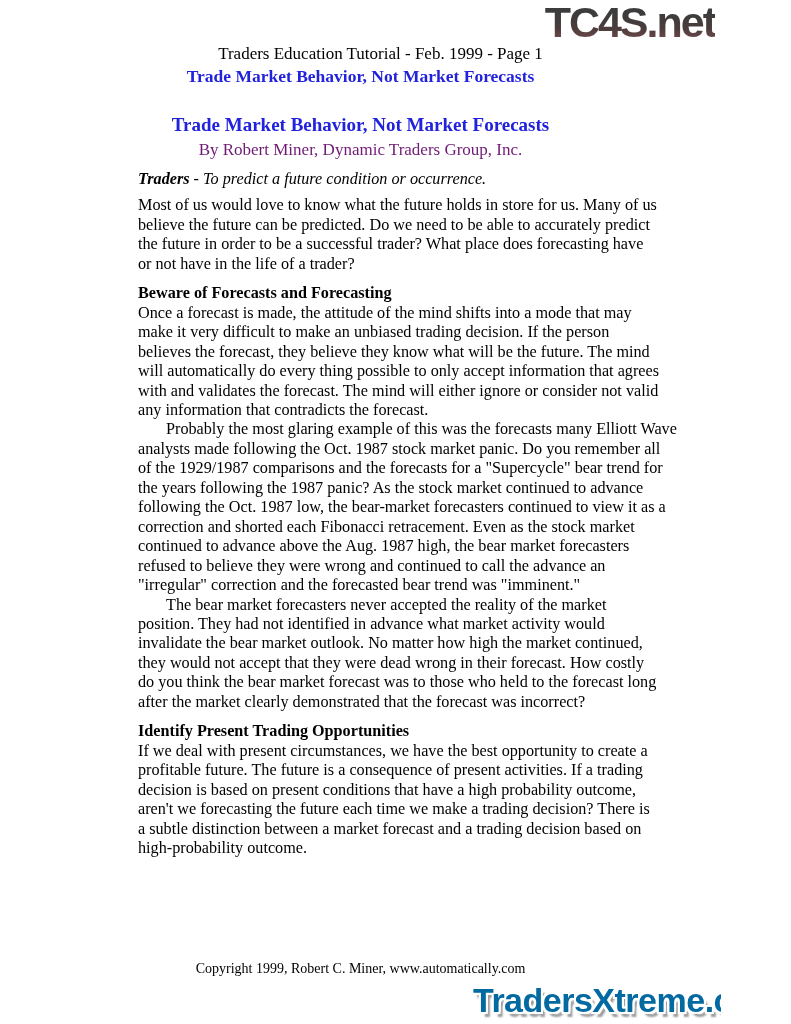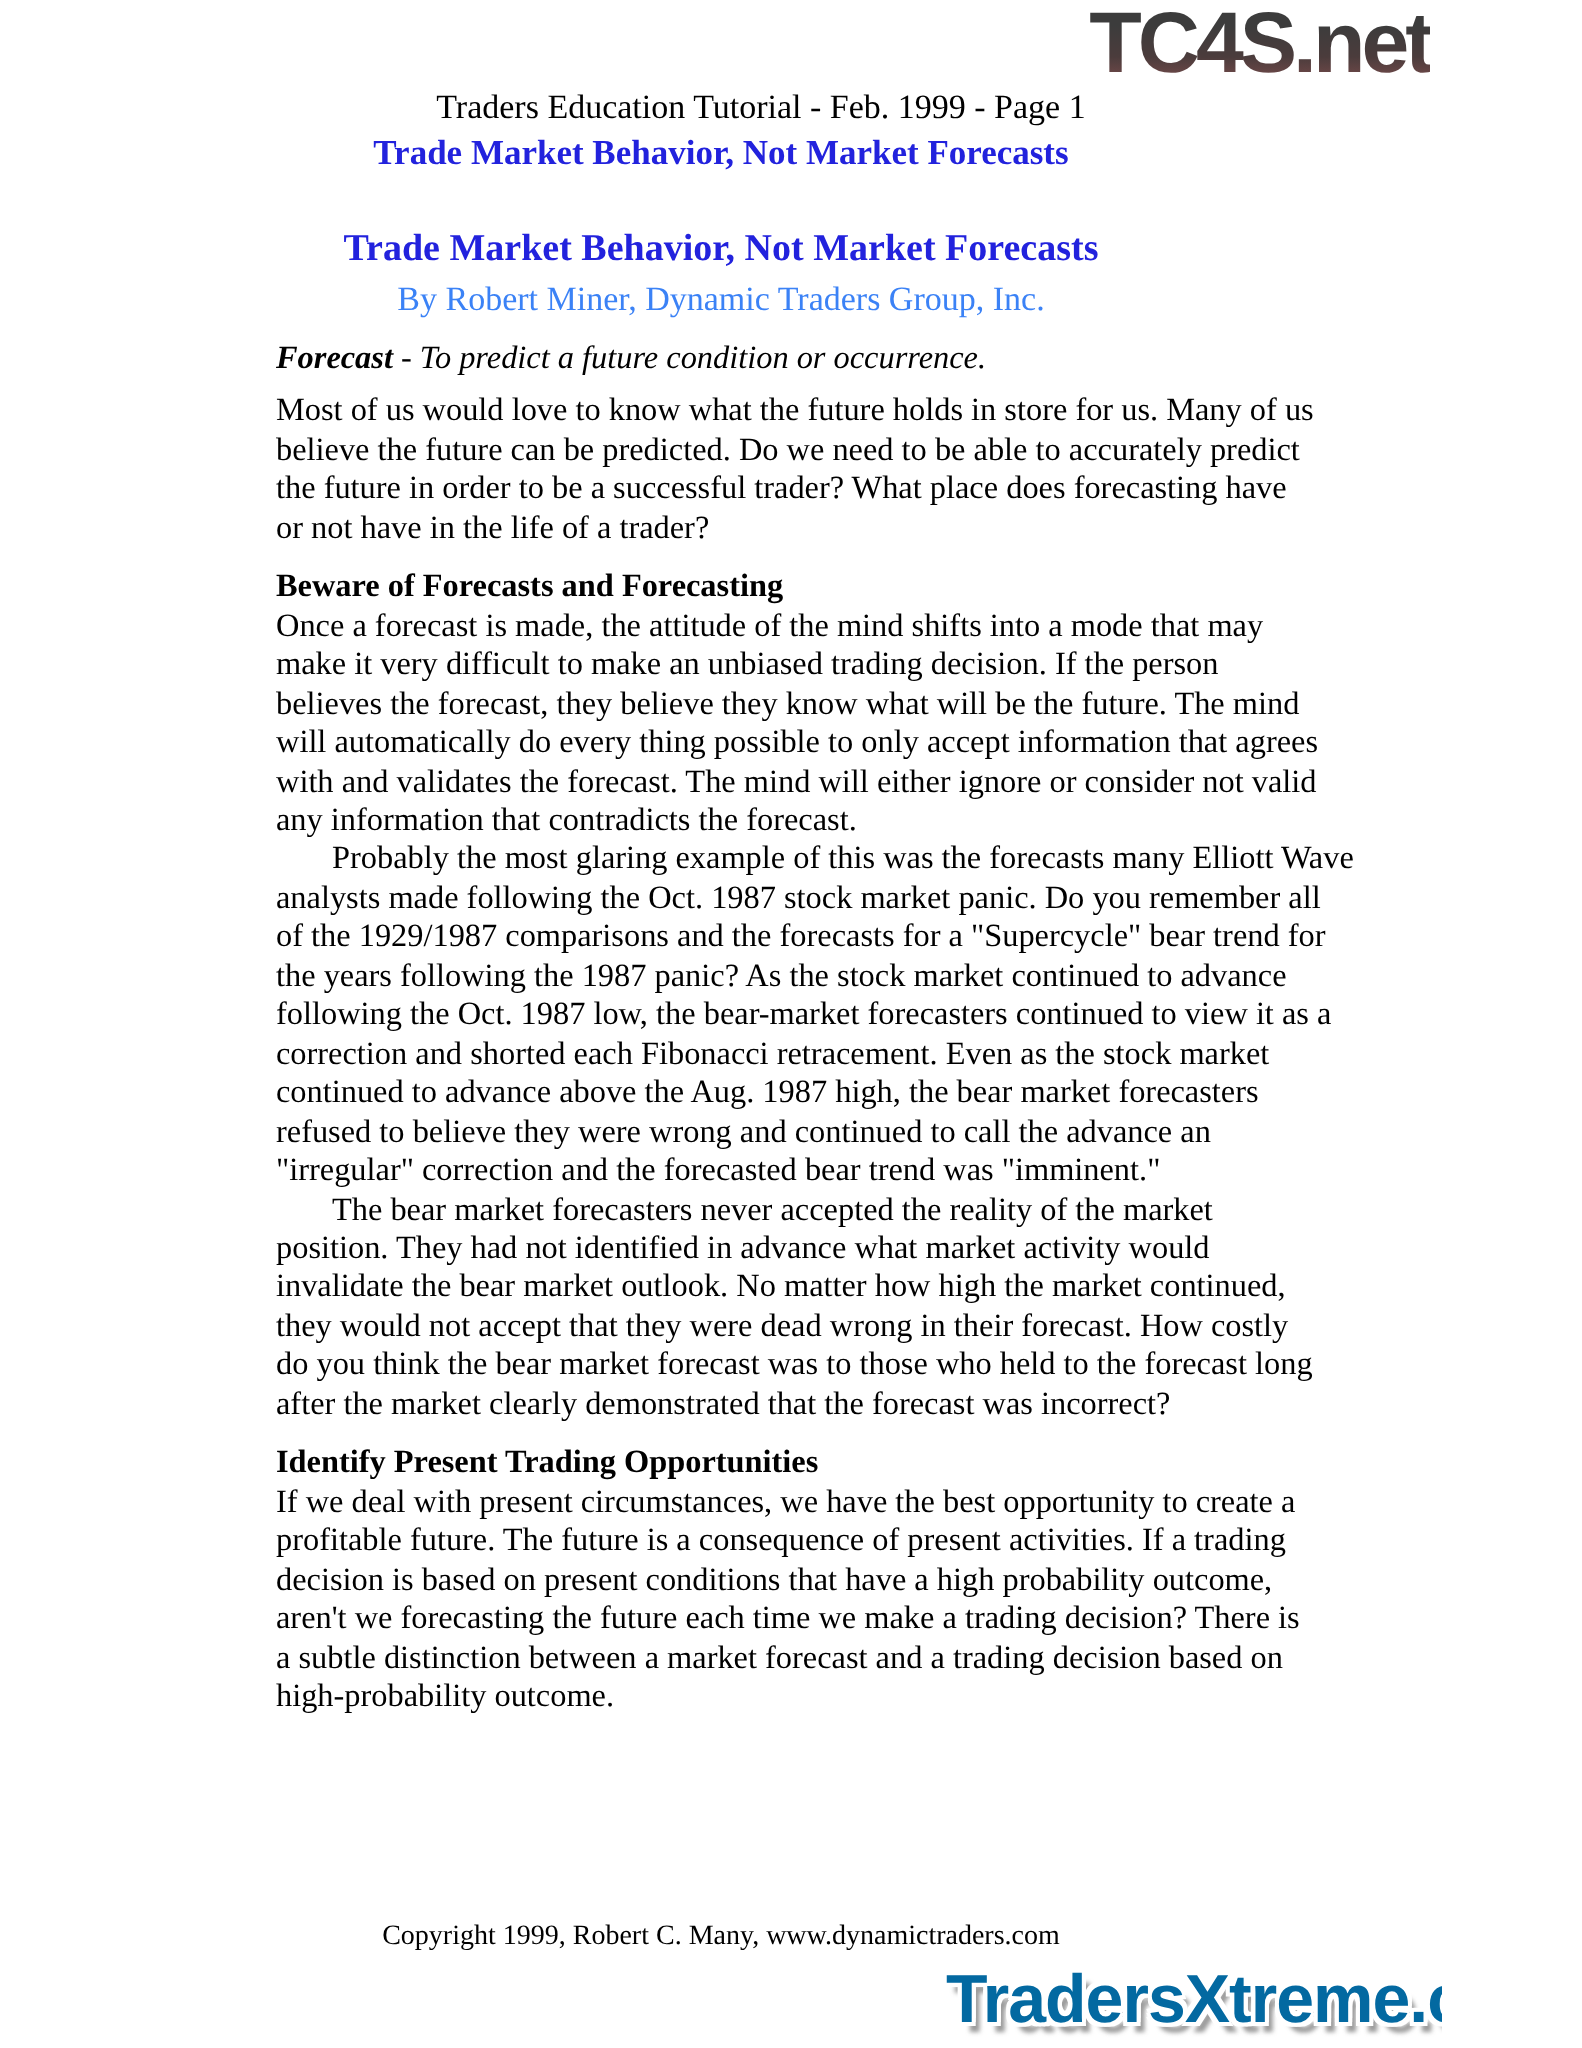--- a/index.html
+++ b/index.html
@@ -59,21 +59,21 @@
     text-align: center;
   }
   .title-block .title {
     font-size: 19px;
     font-weight: bold;
     color: #2222dd;
   }
   .title-block .byline {
     margin-top: 4px;
     font-size: 17px;
-    color: #3b82f6;
+    color: #701a75;
     text-align: center;
   }
 
   
   .content {
     position: absolute;
     left: 138px;
     top: 170px;
     width: 521px;
     font-size: 16.2px;
@@ -151,21 +151,21 @@
     <div class="line2">Trade Market Behavior, Not Market Forecasts</div>
   </div>
 
   <div class="title-block">
     <div class="title">Trade Market Behavior, Not Market Forecasts</div>
     <div class="byline">By Robert Miner, Dynamic Traders Group, Inc.</div>
   </div>
 
   <div class="content">
     <p class="def">
-      <span class="term">Forecast</span><span> - To predict a future condition or occurrence.</span>
+      <span class="term">Traders</span><span> - To predict a future condition or occurrence.</span>
     </p>
     <p>Most of us would love to know what the future holds in store for us. Many of us believe the future can be predicted. Do we need to be able to accurately predict the future in order to be a successful trader? What place does forecasting have or not have in the life of a trader?</p>
 
     <h3>Beware of Forecasts and Forecasting</h3>
     <p>Once a forecast is made, the attitude of the mind shifts into a mode that may make it very difficult to make an unbiased trading decision. If the person believes the forecast, they believe they know what will be the future. The mind will automatically do every thing possible to only accept information that agrees with and validates the forecast. The mind will either ignore or consider not valid any information that contradicts the forecast.</p>
     <p class="indent prelines">Probably the most glaring example of this was the forecasts many Elliott Wave
 analysts made following the Oct. 1987 stock market panic. Do you remember all
 of the 1929/1987 comparisons and the forecasts for a "Supercycle" bear trend for
 the years following the 1987 panic? As the stock market continued to advance
 following the Oct. 1987 low, the bear-market forecasters continued to view it as a
@@ -173,17 +173,17 @@
 continued to advance above the Aug. 1987 high, the bear market forecasters
 refused to believe they were wrong and continued to call the advance an
 "irregular" correction and the forecasted bear trend was "imminent."</p>
     <p class="indent">The bear market forecasters never accepted the reality of the market position. They had not identified in advance what market activity would invalidate the bear market outlook. No matter how high the market continued, they would not accept that they were dead wrong in their forecast. How costly do you think the bear market forecast was to those who held to the forecast long after the market clearly demonstrated that the forecast was incorrect?</p>
 
     <h3>Identify Present Trading Opportunities</h3>
     <p>If we deal with present circumstances, we have the best opportunity to create a profitable future. The future is a consequence of present activities. If a trading decision is based on present conditions that have a high probability outcome, aren't we forecasting the future each time we make a trading decision? There is a subtle distinction between a market forecast and a trading decision based on high-probability outcome.</p>
   </div>
 
 
-  <div class="footer">Copyright 1999, Robert C. Many, www.dynamictraders.com</div>
+  <div class="footer">Copyright 1999, Robert C. Miner, www.automatically.com</div>
 
   <div class="tx-logo">TradersXtreme.com</div>
 
 </div>
 
 </body></html>

